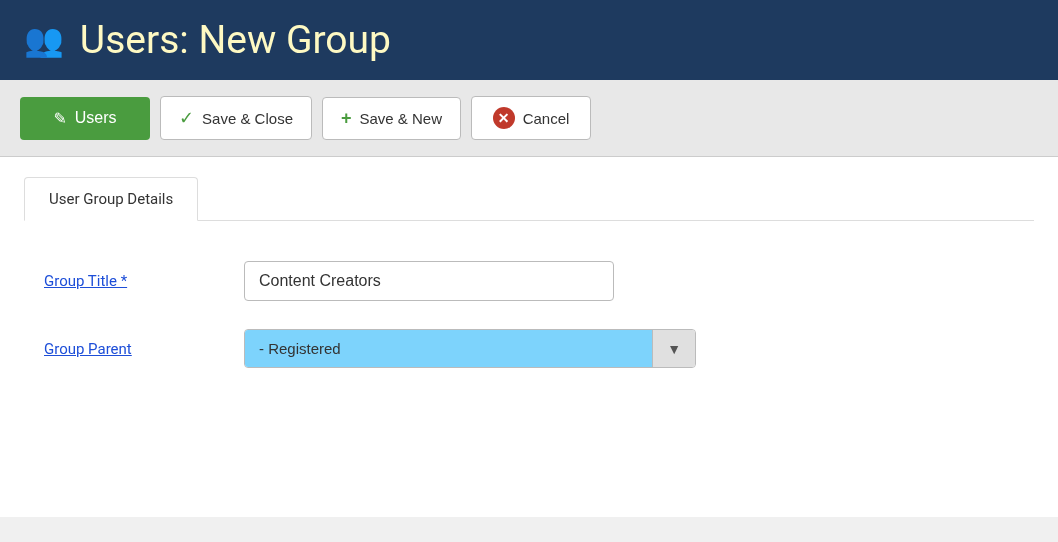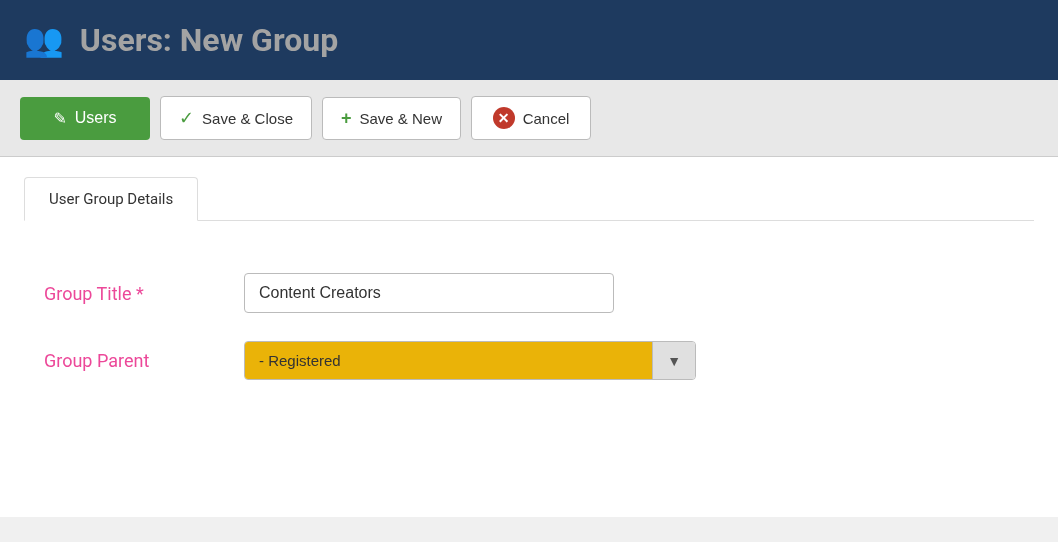--- a/index.html
+++ b/index.html
@@ -17,23 +17,23 @@
       align-items: center;
       padding: 0 24px;
       height: 80px;
     }
     .header-icon {
       color: white;
       font-size: 32px;
       margin-right: 16px;
     }
     .header-title {
-      color: #a3a3a3;
-      font-size: 32px;
-      font-weight: 700;
+      color: #fef9c3;
+      font-size: 39px;
+      font-weight: 400;
     }
 
     
     .toolbar {
       background: #e8e8e8;
       padding: 16px 20px;
       display: flex;
       align-items: center;
       gap: 10px;
       border-bottom: 1px solid #ccc;
@@ -90,21 +90,21 @@
       background: white;
       margin: 0;
       padding: 20px 24px 40px 24px;
       min-height: 360px;
     }
 
     
     .tabs {
       display: flex;
       border-bottom: 1px solid #ddd;
-      margin-bottom: 42px;
+      margin-bottom: 30px;
     }
     .tab-active {
       border: 1px solid #ddd;
       border-bottom: 1px solid white;
       background: white;
       padding: 12px 24px;
       font-size: 15px;
       color: #333;
       cursor: pointer;
       border-radius: 4px 4px 0 0;
@@ -115,23 +115,24 @@
     .form-section {
       padding: 10px 20px;
     }
     .form-row {
       display: flex;
       align-items: center;
       margin-bottom: 28px;
     }
     .form-label {
       width: 200px;
-      font-size: 18px;
-      color: #ec4899;
+      font-size: 15px;
+      color: #1d4ed8;
       flex-shrink: 0;
+      text-decoration: underline;
     }
     .form-input {
       border: 1px solid #bbb;
       border-radius: 4px;
       padding: 10px 14px;
       font-size: 16px;
       width: 370px;
       outline: none;
       color: #333;
     }
@@ -142,21 +143,21 @@
       border: 1px solid #bbb;
       border-radius: 4px;
       overflow: hidden;
     }
     .form-select {
       flex: 1;
       border: none;
       padding: 10px 14px;
       font-size: 15px;
       color: #333;
-      background: #eab308;
+      background: #7dd3fc;
       outline: none;
       appearance: none;
       -webkit-appearance: none;
     }
     .select-arrow-btn {
       background: #e0e0e0;
       border: none;
       border-left: 1px solid #bbb;
       padding: 0 14px;
       cursor: pointer;

